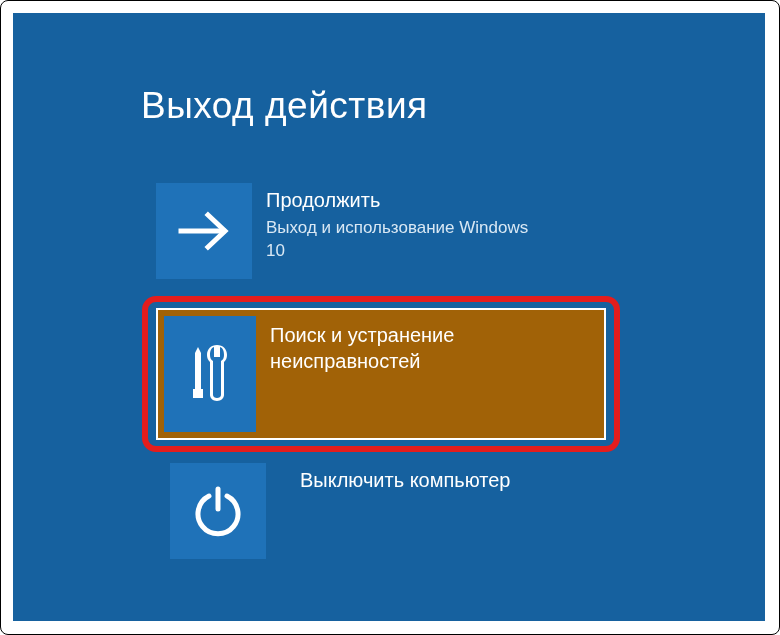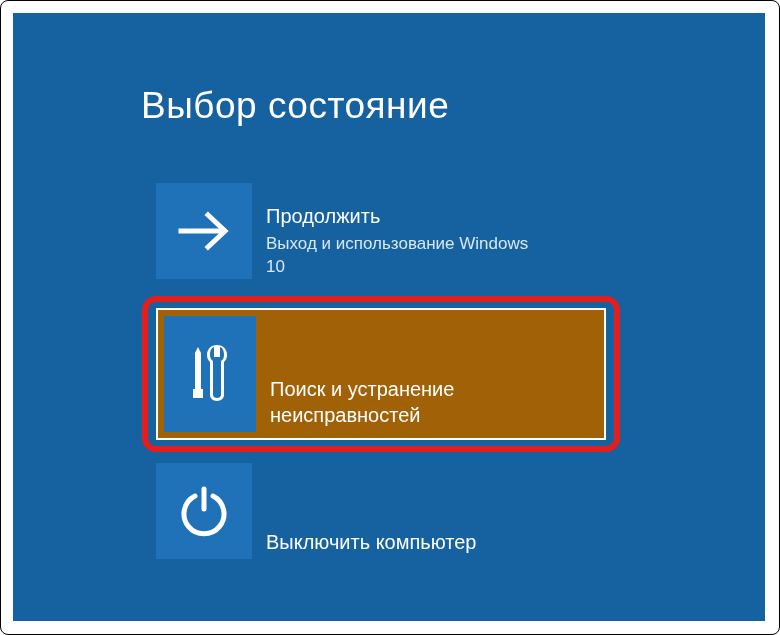--- a/index.html
+++ b/index.html
@@ -28,21 +28,21 @@
       left: 128px;
       top: 72px;
       color: #fff;
       font-weight: 300;
       font-size: 37px;
       letter-spacing: 0.5px;
     }
     .tile {
       position: absolute;
       display: flex;
-      align-items: flex-end;
+      align-items: flex-start;
     }
     .tile-icon {
       width: 96px;
       height: 96px;
       background: #1f72b8;
       display: flex;
       align-items: center;
       justify-content: center;
       flex-shrink: 0;
     }
@@ -86,32 +86,33 @@
       position: absolute;
       left: 129px;
       top: 283px;
       width: 478px;
       height: 156px;
       border: 6px solid #e41d1d;
       border-radius: 14px;
       pointer-events: none;
     }
     .tile-power {
-      left: 143px;
+      left: 157px;
       top: 450px;
+      gap: 20px;
     }
     svg {
       display: block;
     }
   </style>
 </head>
 <body>
 
 <div class="screen">
-  <div class="title">Выбор состояние</div>
+  <div class="title">Выход действия</div>
 
   <div class="tile tile-continue">
     <div class="tile-icon">
       <svg width="58" height="58" viewBox="0 0 58 58">
         <g stroke="#fff" stroke-width="5" fill="none" stroke-linecap="square">
           <line x1="6" y1="29" x2="48" y2="29"></line>
           <polyline points="33,13 50,29 33,45"></polyline>
         </g>
       </svg>
     </div>

